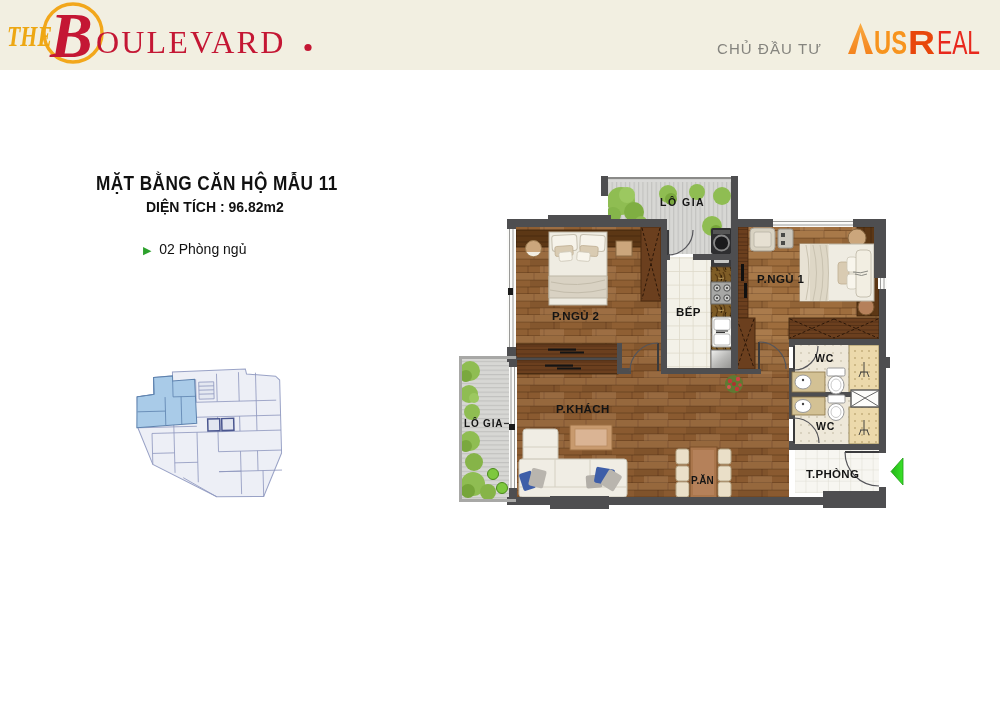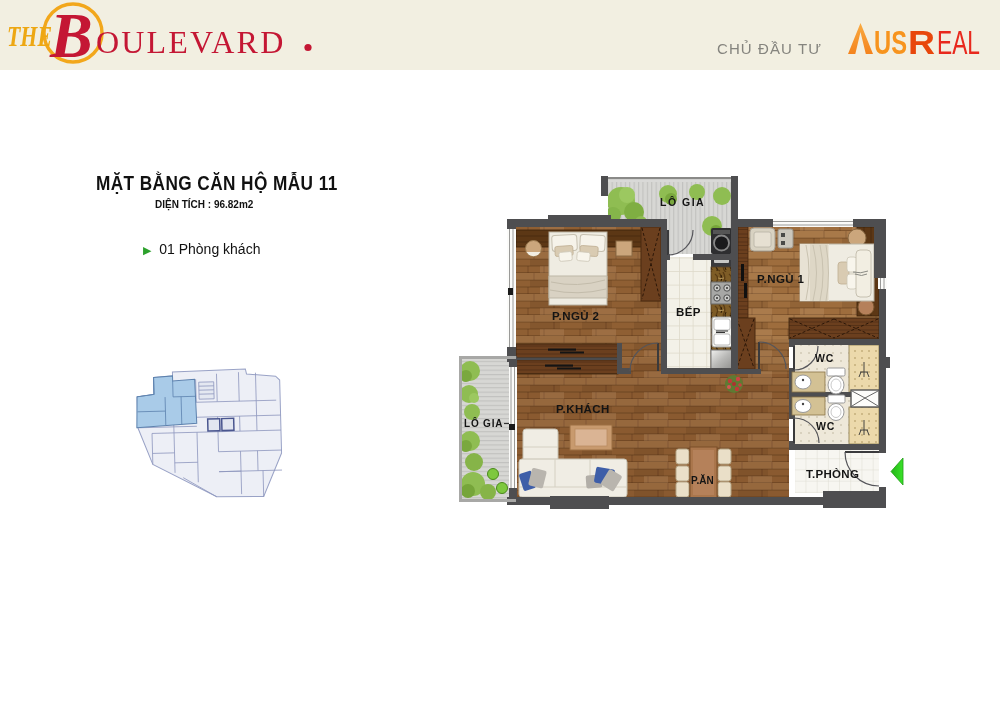--- a/index.html
+++ b/index.html
@@ -29,24 +29,24 @@
   </linearGradient>
     </defs>
   <path d="M3 34 L15.5 3 L28 34 L20.8 34 L15.5 12 L10.3 34 Z" fill="url(#agrad)"></path>
   <text x="29" y="34" font-size="34" font-weight="bold" fill="#f7941e" textLength="33" lengthAdjust="spacingAndGlyphs">US</text>
   <text x="63" y="34" font-size="34" font-weight="bold" fill="#e8470c" textLength="27" lengthAdjust="spacingAndGlyphs">R</text>
   <text x="92" y="34" font-size="34" fill="#e8291d" textLength="43" lengthAdjust="spacingAndGlyphs">EAL</text>
 </svg>
 
 <div class="abs" style="left:96px;top:172px;font-size:20px;font-weight:bold;color:#111;letter-spacing:0.5px;transform:scaleX(0.86);transform-origin:0 0;white-space:nowrap;">MẶT BẰNG CĂN HỘ MẪU 11</div>
 
-<div class="abs" style="left:146px;top:199px;font-size:10px;font-weight:bold;color:#111;white-space:nowrap;margin-left:9px;">DIỆN TÍCH : 96.82m2</div>
+<div class="abs" style="left:146px;top:199px;font-size:14px;font-weight:bold;color:#111;white-space:nowrap;">DIỆN TÍCH : 96.82m2</div>
 
 <div class="abs" style="left:143px;top:238px;font-size:14px;color:#111;line-height:22px;">
-  <div><span style="color:#2ca12c;font-size:11px;">▶</span>&nbsp; 01 Phòng khách</div>
+  <div><span style="color:#2ca12c;font-size:11px;">▶</span>&nbsp; 02 Phòng ngủ</div>
 </div>
 
 <svg class="abs" style="left:122px;top:362px;" width="175" height="150" viewBox="0 0 175 150">
   <g transform="rotate(-1.5 85 70)">
     <polygon points="33,14 52,13 52,9 125,8 126,13 155,16 159,20 159,93 140,136 93,135 30,101 16,64 16,33 33,31" fill="#edeff6" stroke="#99a2c6" stroke-width="1"></polygon>
     <g stroke="#8d96bd" stroke-width="0.8" fill="none">
       <path d="M75 17 L75 40 M96 12 V40 M118 11 V40 M96 40 H135 M75 40 H96 M135 12 V55 M155 40 H135 M52 40 V70 M75 55 H159 M96 55 V70 M118 55 V70 M135 55 V70 M16 64 H75 M30 70 H159 M30 70 V101 M52 70 V110 M75 70 V120 M96 70 V90 M96 90 H159 M118 90 V133 M135 90 V110 M96 110 H159 M52 90 H30 M75 100 H52 M140 110 V136 M60 115 L93 135 M118 110 H96"></path>
       <rect x="78" y="20" width="15" height="17" fill="#e4e8f1"></rect>
       <path d="M78 24 h15 M78 28 h15 M78 32 h15"></path>
     </g>

